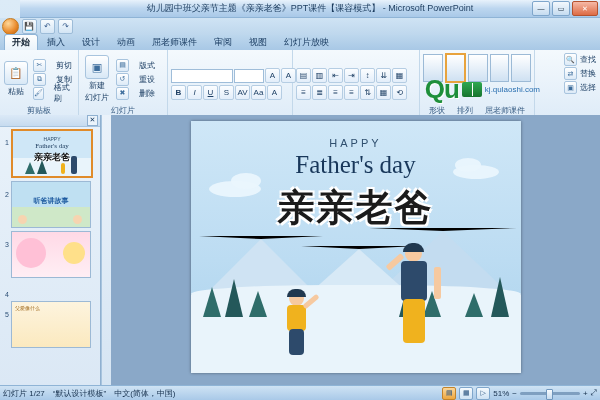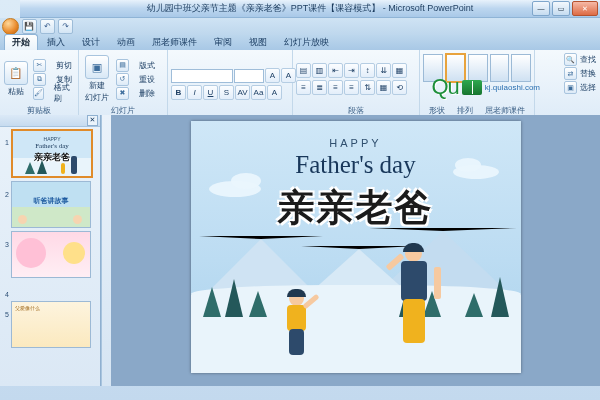--- a/index.html
+++ b/index.html
@@ -52,21 +52,21 @@
         background:linear-gradient(#fbfdff,#e3eefa);font-size:8px;color:#1d3f64;
         display:flex;align-items:center;justify-content:center;}
   .gallery{display:flex;gap:2px;align-items:center;}
   .thumb{width:19px;height:26px;border:1px solid #9cbad6;background:linear-gradient(#ffffff,#cfe1f2);}
   .thumb.sel{border:2px solid #e8a33d;}
   .rright{margin-left:auto;display:flex;flex-direction:column;gap:1px;padding:3px 4px 0;}
   .rr{display:flex;align-items:center;gap:3px;font-size:8px;color:#1d3f64;}
 
   
   .logo{position:absolute;right:60px;top:24px;display:flex;align-items:center;gap:3px;z-index:6;}
-  .logo .qu{font-size:22px;font-weight:normal;color:#1e8f3a;letter-spacing:-1px;text-shadow:1px 1px 0 #fff;}
+  .logo .qu{font-size:26px;font-weight:bold;color:#1e8f3a;letter-spacing:-1px;text-shadow:1px 1px 0 #fff;}
   .logo .book{width:20px;height:15px;background:linear-gradient(#2fa84f,#17752f);border-radius:2px;position:relative;}
   .logo .book:after{content:"";position:absolute;left:50%;top:1px;width:1px;height:13px;background:#fff;}
   .logo .cn{font-size:15px;font-weight:bold;color:#e8632a;text-shadow:1px 1px 0 #fff;}
   .logo .url{font-size:8px;color:#2a6fb0;}
 
   
   .work{position:absolute;left:0;top:115px;right:0;bottom:14px;display:flex;background:#7f9fc0;}
   .leftpane{width:100px;background:linear-gradient(#e9f2fa,#dbe8f5);border-right:1px solid #8fb0d0;
             display:flex;flex-direction:column;}
   .lp-head{height:11px;display:flex;align-items:center;justify-content:flex-end;gap:2px;
@@ -231,21 +231,20 @@
         <div class="fontrow">
           <div class="tbtn">≡</div>
           <div class="tbtn">≣</div>
           <div class="tbtn">≡</div>
           <div class="tbtn">≡</div>
           <div class="tbtn">⇅</div>
           <div class="tbtn">▦</div>
           <div class="tbtn">⟲</div>
         </div>
       </div>
-      <div class="grp-title">段落</div>
     </div>
 
     <div class="grp" style="width:108px;">
       <div class="grp-body gallery">
         <div class="thumb"></div>
         <div class="thumb sel"></div>
         <div class="thumb"></div>
         <div class="thumb"></div>
         <div class="thumb"></div>
       </div>
@@ -376,13 +375,30 @@
         </div>
 
         <div class="poster-h">HAPPY</div>
         <div class="poster-t">Father's day</div>
         <div class="poster-cn">亲亲老爸</div>
       </div>
       <div class="notes"></div>
     </div>
   </div>
 
+  <div class="status">
+    <span>幻灯片 1/27</span>
+    <span>“默认设计模板”</span>
+    <span>中文(简体，中国)</span>
+    <div class="st-right">
+      <div class="viewbtn on">▤</div>
+      <div class="viewbtn">▦</div>
+      <div class="viewbtn">▷</div>
+      <span>51%</span>
+      <span>−</span>
+      <div class="zoomslider">
+        <div class="zoomknob"></div>
+      </div>
+      <span>+</span>
+      <span>⤢</span>
+    </div>
+  </div>
 </div>
 
 </body></html>

